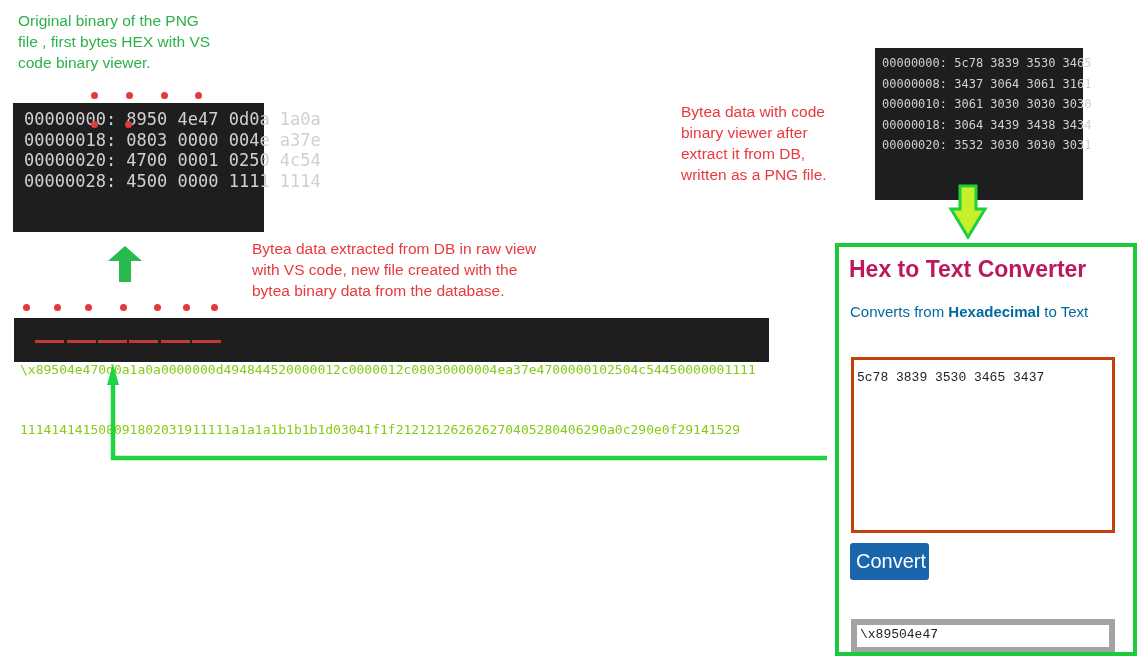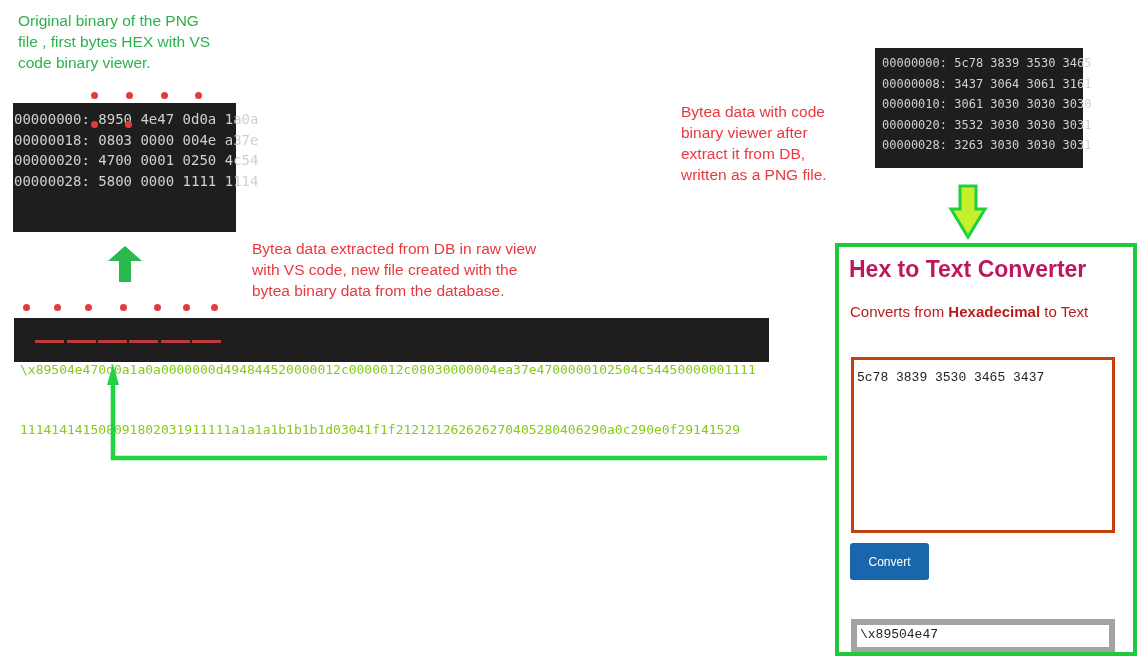--- a/index.html
+++ b/index.html
@@ -3,68 +3,68 @@
 <meta charset="utf-8">
 <style>
   html,body{margin:0;padding:0;background:#ffffff;}
   #canvas{position:relative;width:1146px;height:671px;background:#ffffff;overflow:hidden;
           font-family:"Liberation Sans",sans-serif;}
   .note{position:absolute;font-size:15.5px;line-height:21px;white-space:pre-line;}
   .note-green{color:#2cb24c;}
   .note-red{color:#e8393f;}
   .hexbox{position:absolute;background:#1e1e1e;color:#d0d0d0;
           font-family:"DejaVu Sans Mono",monospace;white-space:pre;}
-  .hexbox-left{left:13px;top:103px;width:223px;height:129px;font-size:14px;
-               padding:6px 0 0 1px;box-sizing:border-box;}
+  .hexbox-left{left:13px;top:103px;width:251px;height:129px;font-size:17px;
+               padding:6px 0 0 11px;box-sizing:border-box;}
   .hexbox-left .hexrow{line-height:20.5px;}
-  .hexbox-right{left:875px;top:48px;width:208px;height:120px;font-size:12px;
+  .hexbox-right{left:875px;top:48px;width:208px;height:152px;font-size:12px;
                 padding:5px 0 0 7px;box-sizing:border-box;}
   .hexbox-right .hexrow{line-height:20.5px;}
   .dot{position:absolute;width:7px;height:7px;border-radius:50%;background:#e23b3d;}
   .bytea-bar{position:absolute;left:14px;top:318px;width:755px;height:44px;
              background:#1e1e1e;color:#84cc16;font-family:"DejaVu Sans Mono",monospace;
              font-size:13px;line-height:20px;white-space:pre;padding:2px 0 0 6px;
              box-sizing:border-box;}
   .ul{position:absolute;height:3px;background:#c03a3a;top:22px;width:29px;}
   .arrow-svg{position:absolute;}
   .panel{position:absolute;left:835px;top:243px;width:302px;height:413px;
          border:4px solid #1fc93e;box-sizing:border-box;background:#fff;overflow:hidden;}
   .cv-title{position:absolute;left:10px;top:9px;font-size:23px;font-weight:bold;color:#be185d;}
-  .cv-sub{position:absolute;left:11px;top:56px;font-size:15px;color:#b91c1c;}
+  .cv-sub{position:absolute;left:11px;top:56px;font-size:15px;color:#0369a1;}
   .cv-sub b{font-weight:bold;}
   .cv-label{position:absolute;left:11px;font-size:15px;font-weight:bold;color:#111;margin-top:44px;}
   .cv-hexlabel{top:92px;}
   .cv-resultlabel{top:353px;}
   .cv-textarea{position:absolute;left:12px;top:110px;width:264px;height:176px;
                border:3px solid #c2410c;box-sizing:border-box;resize:none;
                font-family:"Liberation Mono",monospace;font-size:13px;color:#222;
                padding:10px 3px;outline:none;overflow:hidden;background:#fff;}
   .cv-button{position:absolute;left:11px;top:296px;width:79px;height:37px;
              background:#1a66ad;color:#ffffff;border:none;border-radius:3px;
-             font-family:"Liberation Sans",sans-serif;font-size:12px;cursor:pointer;}
+             font-family:"Liberation Sans",sans-serif;font-size:20px;cursor:pointer;}
   .cv-result{position:absolute;left:12px;top:372px;width:264px;height:34px;
              border:6px solid #a3a3a3;box-sizing:border-box;
              font-family:"Liberation Mono",monospace;font-size:13px;color:#222;
              padding:2px 3px;white-space:pre;background:#fff;}
 </style>
 </head>
 <body>
 
 <div id="canvas">
 
   <div class="note note-green" style="left:18px;top:10px;width:240px;">Original binary of the PNG
 file , first bytes HEX with VS
 code binary viewer.</div>
 
   <div class="dot" style="left:91px;top:92px;"></div>
   <div class="dot" style="left:126px;top:92px;"></div>
   <div class="dot" style="left:161px;top:92px;"></div>
   <div class="dot" style="left:195px;top:92px;"></div>
 
-  <div class="hexbox hexbox-left"><div class="hexrow">00000000: 8950 4e47 0d0a 1a0a</div><div class="hexrow">00000018: 0803 0000 004e a37e</div><div class="hexrow">00000020: 4700 0001 0250 4c54</div><div class="hexrow">00000028: 5800 0000 1111 1114</div></div>
+  <div class="hexbox hexbox-left"><div class="hexrow">00000000: 8950 4e47 0d0a 1a0a</div><div class="hexrow">00000018: 0803 0000 004e a37e</div><div class="hexrow">00000020: 4700 0001 0250 4c54</div><div class="hexrow">00000028: 4500 0000 1111 1114</div></div>
 
   <div class="dot" style="left:91px;top:121px;"></div>
   <div class="dot" style="left:125px;top:121px;"></div>
 
   <svg class="arrow-svg" style="left:107px;top:246px;" width="36" height="37" viewBox="0 0 36 37">
     <polygon points="18,0 35,15 24,15 24,36 12,36 12,15 1,15" fill="#2ab94e"></polygon>
   </svg>
 
   <div class="note note-red" style="left:252px;top:238px;width:320px;">Bytea data extracted from DB in raw view
 with VS code, new file created with the
@@ -92,21 +92,21 @@
   <svg class="arrow-svg" style="left:101px;top:363px;" width="732" height="102" viewBox="0 0 732 102">
     <polygon points="12,1 18,22 6,22" fill="#1ed441"></polygon>
     <path d="M 12 18 L 12 95 L 726 95" stroke="#1ed441" stroke-width="4.5" fill="none"></path>
   </svg>
 
   <div class="note note-red" style="left:681px;top:60px;width:180px;margin-top:41px;">Bytea data with code
 binary viewer after
 extract it from DB,
 written as a PNG file.</div>
 
-  <div class="hexbox hexbox-right"><div class="hexrow">00000000: 5c78 3839 3530 3465</div><div class="hexrow">00000008: 3437 3064 3061 3161</div><div class="hexrow">00000010: 3061 3030 3030 3030</div><div class="hexrow">00000020: 3532 3030 3030 3031</div><div class="hexrow">00000028: 3263 3030 3030 3031</div></div>
+  <div class="hexbox hexbox-right"><div class="hexrow">00000000: 5c78 3839 3530 3465</div><div class="hexrow">00000008: 3437 3064 3061 3161</div><div class="hexrow">00000010: 3061 3030 3030 3030</div><div class="hexrow">00000018: 3064 3439 3438 3434</div><div class="hexrow">00000020: 3532 3030 3030 3031</div></div>
 
   <svg class="arrow-svg" style="left:947px;top:184px;" width="42" height="57" viewBox="0 0 42 57">
     <polygon points="13,2 29,2 29,25 38,25 21,53 4,25 13,25" fill="#c6f02c" stroke="#1fcf3e" stroke-width="3" stroke-linejoin="miter"></polygon>
   </svg>
 
   <div class="panel">
     <div class="cv-title">Hex to Text Converter</div>
     <div class="cv-sub">
       <span>Converts from </span><b>Hexadecimal</b><span> to Text</span>
     </div>

